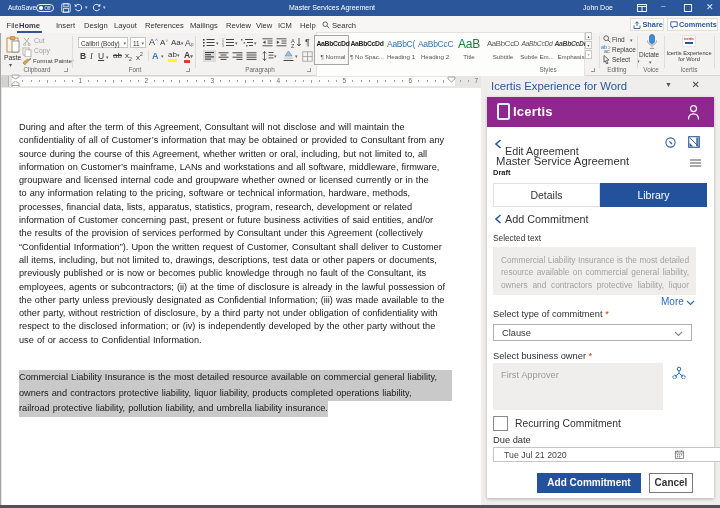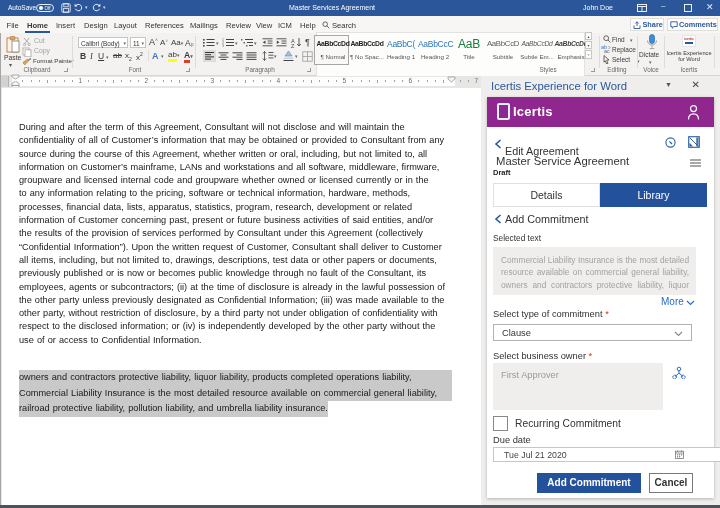--- a/index.html
+++ b/index.html
@@ -95,21 +95,21 @@
     </svg>
   <span class="winbtn" style="left:661px;top:1px">–</span>
   <svg class="ricon" style="left:684px;top:4px" width="8" height="8" viewBox="0 0 8 8">
       <rect x="0.5" y="0.5" width="7" height="7" fill="none" stroke="#fff" stroke-width="0.9"></rect>
     </svg>
   <span class="winbtn" style="left:706px;top:2px;font-size:9px">✕</span>
 </div>
 
 <div id="menubar">
   <span class="mitem" style="left:6.5px">File</span>
-  <span class="mitem" id="mhome" style="left:27px">Home</span>
+  <span class="mitem" id="mhome" style="left:19px">Home</span>
   <span class="mitem" style="left:56px">Insert</span>
   <span class="mitem" style="left:84px">Design</span>
   <span class="mitem" style="left:114px">Layout</span>
   <span class="mitem" style="left:145px">References</span>
   <span class="mitem" style="left:190px">Mailings</span>
   <span class="mitem" style="left:226px">Review</span>
   <span class="mitem" style="left:256px">View</span>
   <span class="mitem" style="left:278px">ICM</span>
   <span class="mitem" style="left:300px">Help</span>
   <svg style="position:absolute;left:322px;top:5px" width="8" height="8" viewBox="0 0 8 8">
@@ -438,24 +438,24 @@
     <div class="dl">“Confidential Information”). Upon the written request of Customer, Consultant shall deliver to Customer</div>
     <div class="dl">all items, including, but not limited to, drawings, descriptions, test data or other papers or documents,</div>
     <div class="dl">previously published or is now or becomes public knowledge through no fault of the Consultant, its</div>
     <div class="dl">employees, agents or subcontractors; (ii) at the time of disclosure is already in the lawful possession of</div>
     <div class="dl">the other party unless previously designated as Confidential Information; (iii) was made available to the</div>
     <div class="dl">other party, without restriction of disclosure, by a third party not under obligation of confidentiality with</div>
     <div class="dl">respect to the disclosed information; or (iv) is independently developed by the other party without the</div>
     <div class="dl last">use of or access to Confidential Information.</div>
     <div id="selpara">
       <div class="dl sl">
-            <span class="sel" style="display:block">owners and contractors protective liability, liquor liability, products completed operations liability,</span>
+            <span class="sel" style="display:block">Commercial Liability Insurance is the most detailed resource available on commercial general liability,</span>
           </div>
       <div class="dl sl">
-            <span class="sel" style="display:block">Commercial Liability Insurance is the most detailed resource available on commercial general liability,</span>
+            <span class="sel" style="display:block">owners and contractors protective liability, liquor liability, products completed operations liability,</span>
           </div>
       <div class="dl sl last"><span class="sel">railroad protective liability, pollution liability, and umbrella liability insurance.</span></div>
     </div>
   </div>
   </div>
 </div>
 
 <div id="panel">
   <div id="panelhead">
     <span class="t">Icertis Experience for Word</span>

